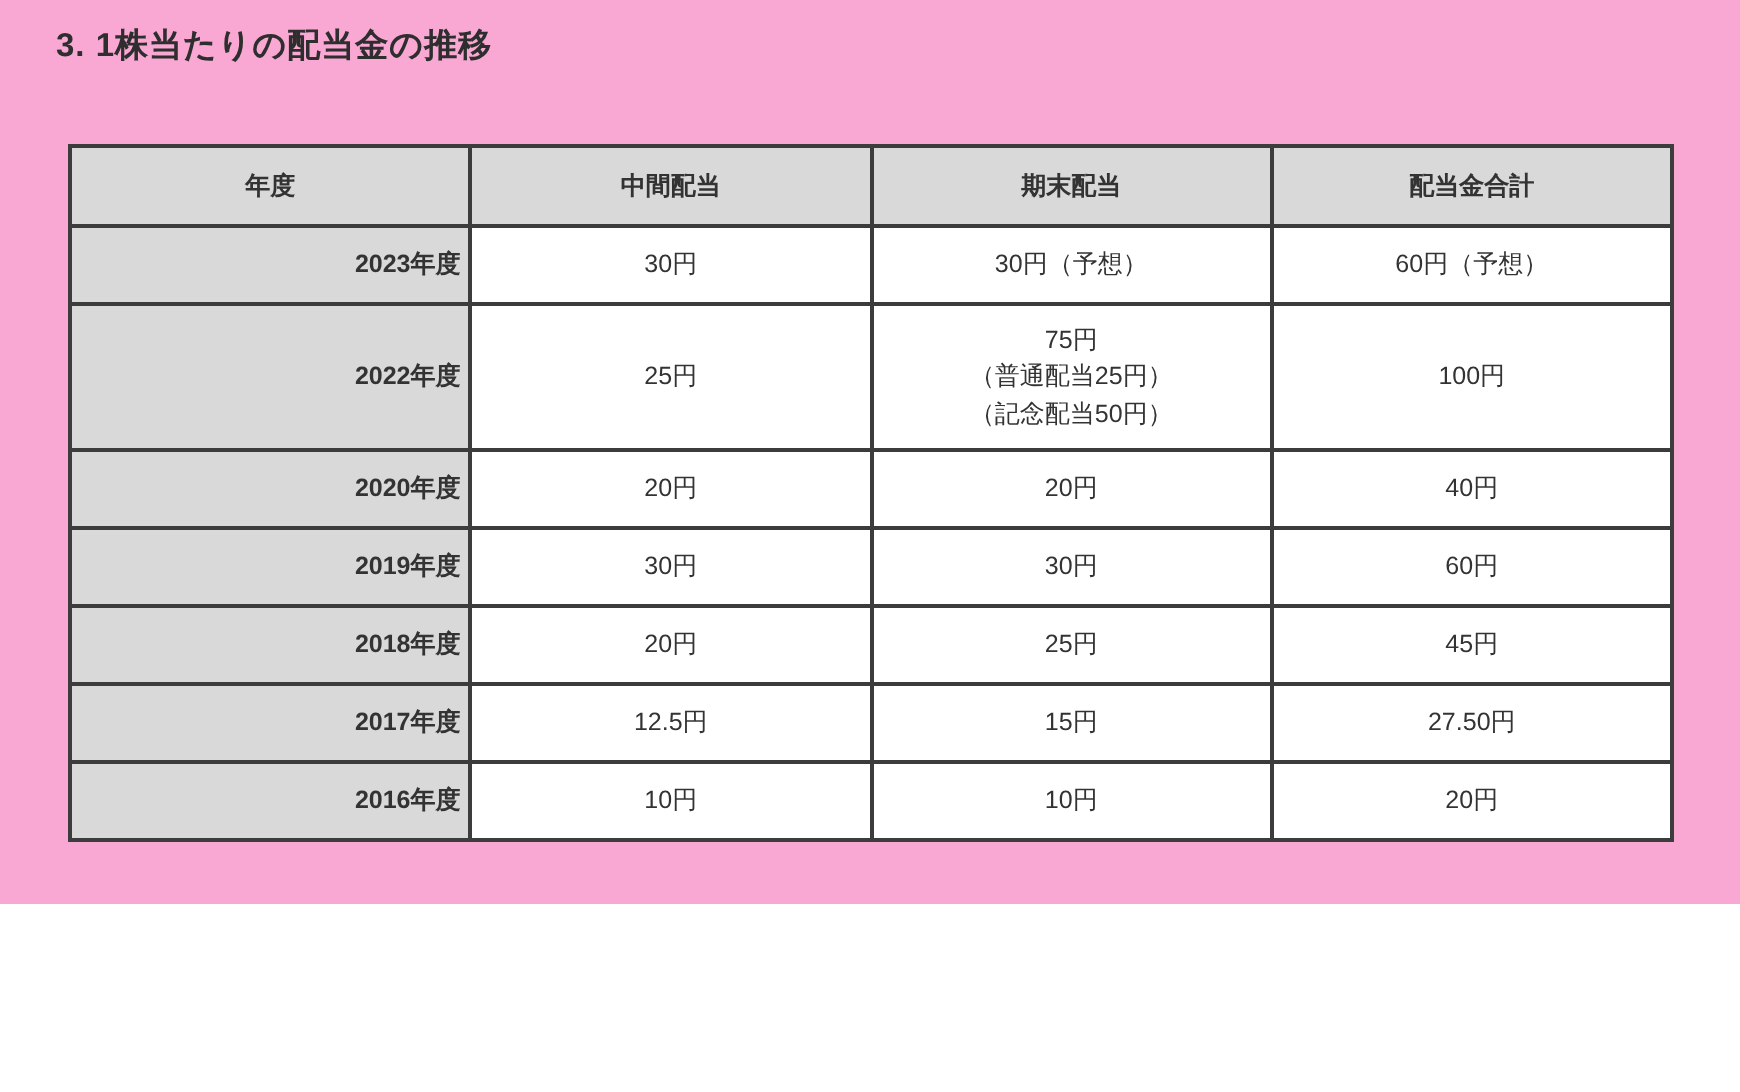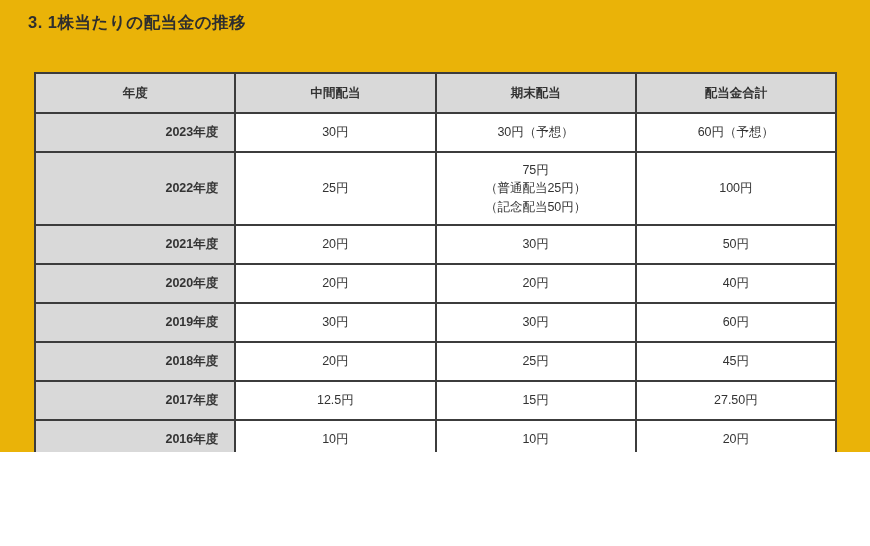--- a/index.html
+++ b/index.html
@@ -5,21 +5,21 @@
   html, body {
     margin: 0;
     padding: 0;
     background: #ffffff;
     font-family: "Liberation Sans", "DejaVu Sans", sans-serif;
   }
   .page {
     position: relative;
     width: 870px;
     height: 452px;
-    background: #eab308;
+    background: #f9a8d4;
     overflow: hidden;
   }
   .page-title {
     position: absolute;
     left: 28px;
     top: 12px;
     font-size: 16.5px;
     font-weight: bold;
     color: #2e2e2e;
     letter-spacing: 0.5px;
@@ -32,21 +32,21 @@
     border-collapse: collapse;
     table-layout: fixed;
   }
   .dividend-table th,
   .dividend-table td {
     border: 2px solid #3c3c3c;
     text-align: center;
     vertical-align: middle;
     font-size: 12.5px;
     color: #333333;
-    padding: 2px 16px;
+    padding: 2px 4px;
     line-height: 1.45;
   }
   .dividend-table th {
     background: #d9d9d9;
     font-weight: bold;
     height: 34px;
   }
   .dividend-table td {
     height: 33px;
     background: #ffffff;
@@ -92,26 +92,20 @@
       </tr>
       <tr class="tall">
         <td class="year-cell">2022年度</td>
         <td>25円</td>
         <td>75円
 （普通配当25円）
 （記念配当50円）</td>
         <td>100円</td>
       </tr>
       <tr>
-        <td class="year-cell">2021年度</td>
-        <td>20円</td>
-        <td>30円</td>
-        <td>50円</td>
-      </tr>
-      <tr>
         <td class="year-cell">2020年度</td>
         <td>20円</td>
         <td>20円</td>
         <td>40円</td>
       </tr>
       <tr>
         <td class="year-cell">2019年度</td>
         <td>30円</td>
         <td>30円</td>
         <td>60円</td>

